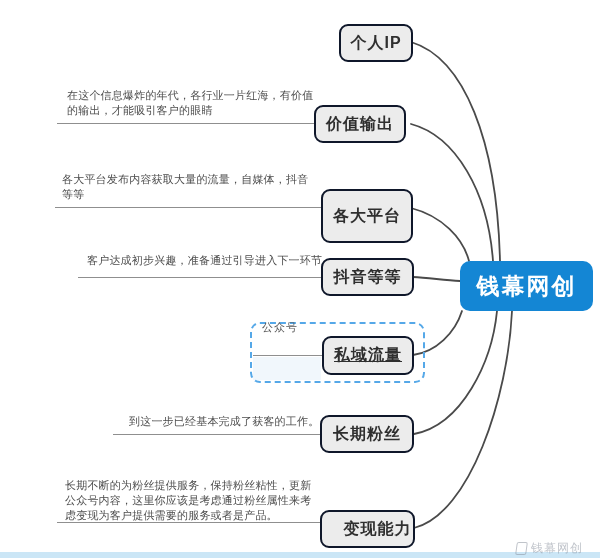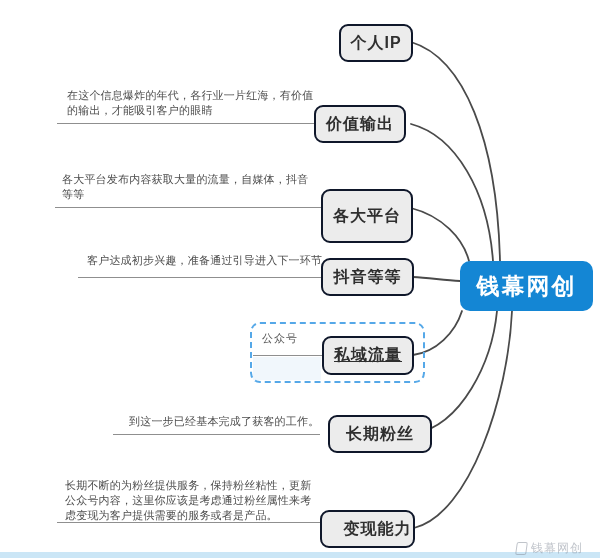--- a/index.html
+++ b/index.html
@@ -12,39 +12,39 @@
     position:absolute;z-index:3;box-sizing:border-box;
     background:#ececec;border:2px solid #0f172a;border-radius:9px;
     display:flex;align-items:center;justify-content:center;
     font-weight:bold;font-size:16px;color:#2f2f2f;letter-spacing:1px;
   }
   .topic.personal-ip   {left:339px;top:24px; width:74px;height:38px;}
   .topic.value-output  {left:314px;top:105px;width:92px;height:38px;}
   .topic.platforms     {left:321px;top:189px;width:92px;height:54px;}
   .topic.traffic-reach {left:321px;top:258px;width:93px;height:38px;}
   .topic.private-traffic{left:322px;top:336px;width:92px;height:39px;border-width:2.5px;text-decoration:underline;}
-  .topic.longterm-fans {left:320px;top:415px;width:104px;height:38px;margin-left:8px;}
+  .topic.longterm-fans {left:320px;top:415px;width:94px;height:38px;}
   .topic.monetization  {left:320px;top:510px;width:95px;height:38px;padding-left:20px;}
   .topic.central{
     left:460px;top:261px;width:133px;height:50px;
     background:#1486d4;border:none;border-radius:10px;
     color:#ffffff;font-size:23px;letter-spacing:2px;z-index:4;
   }
   .note{
     position:absolute;z-index:2;font-size:11px;line-height:15px;color:#4d4d4d;
     letter-spacing:0.2px;
     margin-left:7px;
   }
   .note.n-value-output {left:60px; top:88px; width:254px;}
   .note.n-platforms    {left:55px; top:172px;width:254px;}
   .note.n-traffic-reach{left:80px; top:253px;width:250px;white-space:nowrap;}
   .note.n-longterm-fans{left:122px;top:414px;width:220px;white-space:nowrap;}
   .note.n-monetization {left:58px; top:478px;width:254px;}
   .subtopic-label{
-    position:absolute;left:262px;top:331px;z-index:3;
+    position:absolute;left:262px;top:320px;z-index:3;
     font-size:11px;color:#555555;letter-spacing:1px;
   }
   .selection-box{
     position:absolute;left:250px;top:322px;width:175px;height:61px;z-index:2;
     box-sizing:border-box;border:2px dashed #55a8e8;border-radius:10px;
     background:transparent;
   }
   .selection-tint{
     position:absolute;left:253px;top:357px;width:68px;height:23px;z-index:1;
     background:#f1f7fc;

